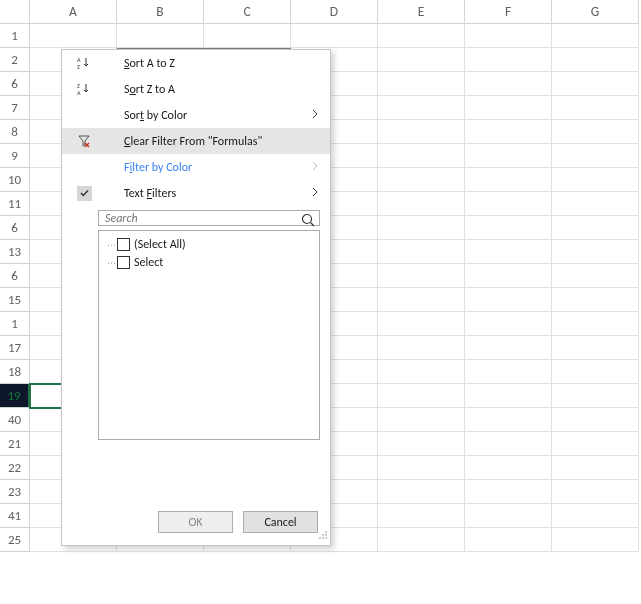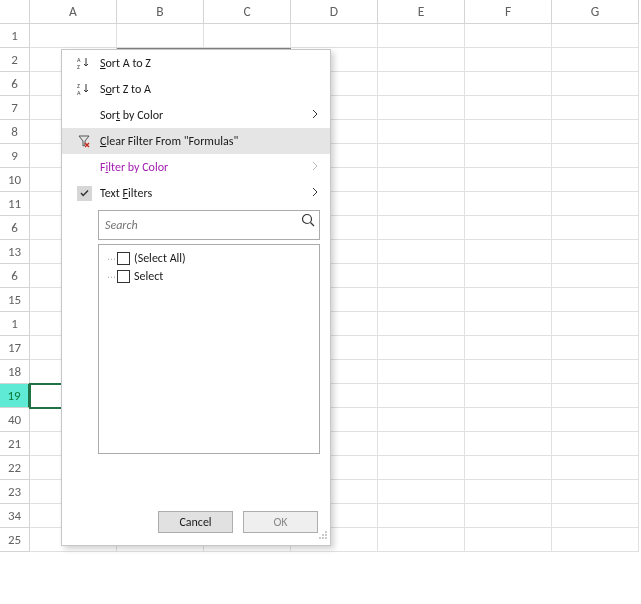--- a/index.html
+++ b/index.html
@@ -3,41 +3,41 @@
 <meta charset="utf-8">
 <style>
 * { box-sizing: border-box; margin: 0; padding: 0; font-family: Calibri, "Segoe UI", Arial, sans-serif; }
 body { background: #fff; width: 641px; height: 604px; position: relative; overflow: hidden; }
 
 
 .sheet { display: grid; grid-template-columns: 30px repeat(7, 87px); grid-auto-rows: 24px; }
 .corner { background: #fff; border-right: 1px solid #d4d4d4; border-bottom: 1px solid #d4d4d4; }
 .col-head { background: #fff; border-right: 1px solid #d4d4d4; border-bottom: 1px solid #d4d4d4; display:flex; align-items:center; justify-content:center; font-size: 13.5px; color: #616161; user-select:none; }
 .row-head { background: #fff; border-right: 1px solid #d4d4d4; border-bottom: 1px solid #d4d4d4; display:flex; align-items:center; justify-content:center; font-size: 13px; color: #616161; user-select:none; }
-.row-head.sel { background: #5eead4; color:#0a7a3a; border-right: 2px solid #217346; }
+.row-head.sel { background: #0f172a; color:#0a7a3a; border-right: 2px solid #217346; }
 .cell { border-right: 1px solid #e0e0e0; border-bottom: 1px solid #e0e0e0; font-size: 14px; display:flex; align-items:center; position:relative; }
 .cell.hcell { background: #fce4d6; border: 1px solid #808080; font-weight: 700; color:#1a1a1a; justify-content:center; padding-right:18px; }
 .cell .flt { position:absolute; right:2px; top:3px; width:17px; height:17px; border:1px solid #b4b4b4; background:#f4f4f4; display:flex; align-items:center; justify-content:center; }
 .cell .flt svg { width:9px; height:9px; }
 .active-cell { outline: 2px solid #217346; outline-offset:-1px; }
 
 
 .popup { position:absolute; left:61px; top:49px; width:270px; height:497px; background:#fff; border:1px solid #c6c6c6; box-shadow: 3px 3px 6px rgba(0,0,0,0.18); font-size: 12px; color:#1a1a1a; display:flex; flex-direction:column; }
 .mitem { height:26px; display:flex; align-items:center; padding-left:12px; position:relative; }
 .mitem.hover { background:#e5e5e5; }
-.mitem.dis { color:#a21caf; }
+.mitem.dis { color:#3b82f6; }
 .mitem .micon { width:20px; display:flex; align-items:center; justify-content:center; margin-right:6px; }
-.mitem .mlabel { flex:1; }
+.mitem .mlabel { flex:1;margin-left:24px; }
 .mitem .arrow { position:absolute; right:12px; }
 .mitem .mlabel u { text-decoration: underline; }
 .chkicon { width:20px; display:flex; align-items:center; justify-content:center; margin-right:6px; }
 .chkicon .chk { width:15px; height:15px; background:#d6d6d6; display:flex; align-items:center; justify-content:center; }
 
 .searchwrap { margin: 4px 10px 4px 36px; position:relative; }
-.searchwrap input { width:100%; height:30px; border:1px solid #ababab; padding: 0 24px 0 6px; font-size:12px; font-style:italic; color:#666; outline:none; }
+.searchwrap input { width:100%; height:16px; border:1px solid #ababab; padding: 0 24px 0 6px; font-size:12px; font-style:italic; color:#666; outline:none; }
 .searchwrap .sicon { position:absolute; right:4px; top:3px; }
 
 .treebox { margin: 0 10px 6px 36px; border:1px solid #ababab; height:210px; background:#fff; padding:4px 6px; overflow:auto; }
 .tline { display:flex; align-items:center; height:18px; font-size:12px; }
 .tline .dots { width:12px; display:flex; justify-content:center; color:#999; font-size:9px; letter-spacing:-1px; }
 .tline .tcb { width:13px; height:13px; border:1px solid #333; margin-right:4px; }
 
 .spacer { flex:1; }
 .btnrow { display:flex; gap:10px; justify-content:flex-end; padding: 10px 12px 12px 12px; position:relative; }
 .btn { width:75px; height:22px; border:1px solid #adadad; background:#e1e1e1; font-size:12px; display:flex; align-items:center; justify-content:center; }
@@ -224,21 +224,21 @@
     <div class="cell"></div>
     <div class="cell"></div>
     <div class="row-head">23</div>
     <div class="cell"></div>
     <div class="cell"></div>
     <div class="cell"></div>
     <div class="cell"></div>
     <div class="cell"></div>
     <div class="cell"></div>
     <div class="cell"></div>
-    <div class="row-head">34</div>
+    <div class="row-head">41</div>
     <div class="cell"></div>
     <div class="cell"></div>
     <div class="cell"></div>
     <div class="cell"></div>
     <div class="cell"></div>
     <div class="cell"></div>
     <div class="cell"></div>
     <div class="row-head">25</div>
     <div class="cell"></div>
     <div class="cell"></div>
@@ -331,22 +331,22 @@
     </div>
     <div class="tline">
       <span class="dots">⋯</span>
       <span class="tcb"></span>
       <span>Select</span>
     </div>
   </div>
 
   <div class="spacer"></div>
   <div class="btnrow">
+    <div class="btn dis">OK</div>
     <div class="btn">Cancel</div>
-    <div class="btn dis">OK</div>
     <span class="gripper">
       <svg width="10" height="10" viewBox="0 0 10 10">
           <circle cx="8" cy="2" r="0.8" fill="#888"></circle>
           <circle cx="5" cy="5" r="0.8" fill="#888"></circle>
           <circle cx="8" cy="5" r="0.8" fill="#888"></circle>
           <circle cx="2" cy="8" r="0.8" fill="#888"></circle>
           <circle cx="5" cy="8" r="0.8" fill="#888"></circle>
           <circle cx="8" cy="8" r="0.8" fill="#888"></circle>
         </svg>
     </span>

